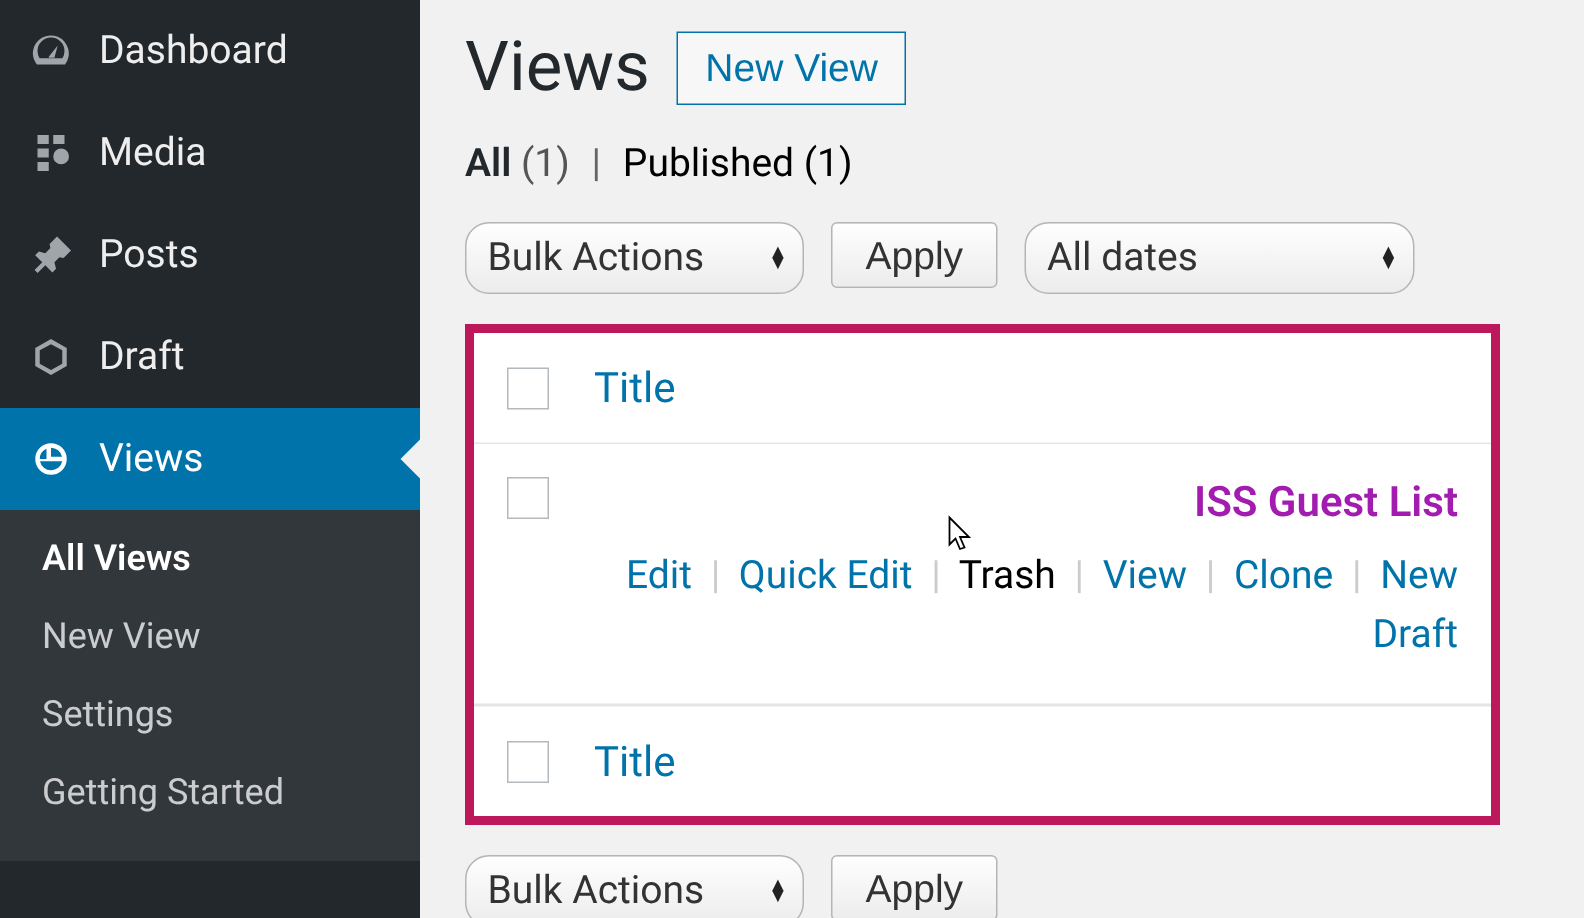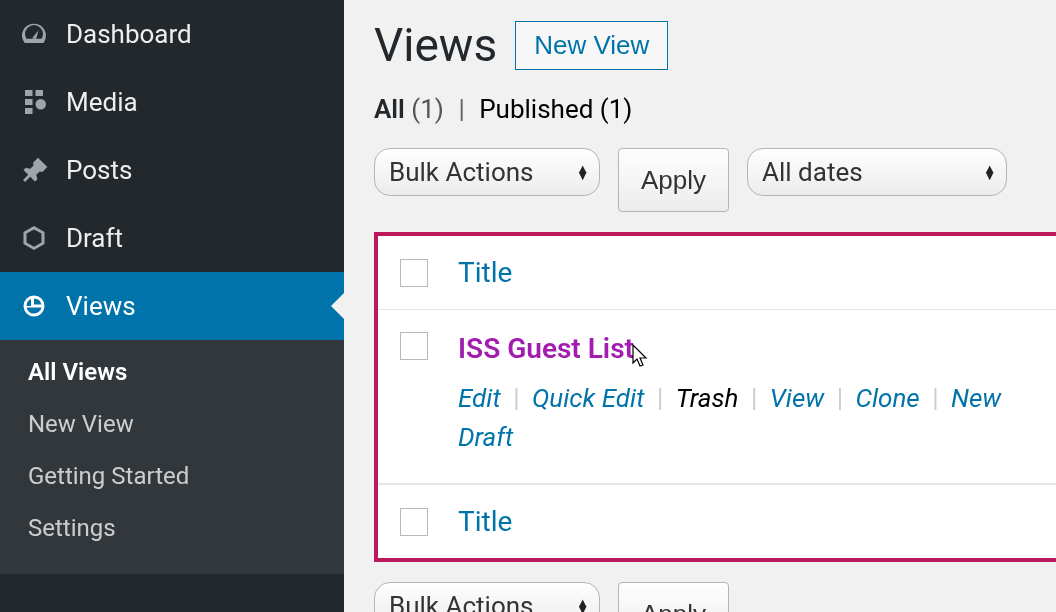--- a/index.html
+++ b/index.html
@@ -10,21 +10,21 @@
     body {
       font-family: -apple-system, BlinkMacSystemFont, "Segoe UI", Roboto, sans-serif;
       display: flex;
       width: 1056px;
       height: 612px;
       overflow: hidden;
       background: #f1f1f1;
     }
     
     .sidebar {
-      width: 344px;
+      width: 280px;
       background: #23282d;
       color: #eee;
       display: flex;
       flex-direction: column;
       position: relative;
     }
     .sidebar-item {
       display: flex;
       align-items: center;
       padding: 18px 18px;
@@ -151,31 +151,32 @@
       display: flex;
       flex-direction: column;
       line-height: 7px;
       font-size: 13px;
       color: #222;
     }
     .apply-btn {
       border: 1px solid #b5b5b5;
       background: linear-gradient(#fefefe, #ececec);
       border-radius: 4px;
-      height: 64px;
+      height: 44px;
       padding: 0 22px;
       font-size: 26px;
       color: #333;
       cursor: pointer;
     }
     
     .table {
       background: #fff;
-      border: 4px solid #be185d;
+      border: 6px solid #be185d;
       width: 690px;
+      text-align: right;
     }
     .table-head, .table-foot {
       display: flex;
       align-items: center;
       padding: 20px 22px;
       border-bottom: 1px solid #e5e5e5;
     }
     .table-foot {
       border-top: 1px solid #e5e5e5;
       border-bottom: none;
@@ -211,21 +212,20 @@
       display: inline-block;
       margin-bottom: 14px;
     }
     .row-actions {
       font-size: 26px;
       line-height: 1.5;
     }
     .row-actions .action-link {
       color: #0073aa;
       cursor: pointer;
-      font-style: italic;
     }
     .row-actions .trash {
       color: #000000;
     }
     .row-actions .sep {
       color: #ccc;
       margin: 0 6px;
     }
     .bottom-controls {
       margin-top: 20px;
@@ -280,22 +280,22 @@
     <span class="icon">
       <svg viewBox="0 0 20 20">
           <path d="M10 3a7 7 0 1 0 0 14 7 7 0 0 0 0-14zm0 2a5 5 0 0 1 4.9 4H10V5zm-5 5a5 5 0 0 1 3-4.6V10H5zm5 5a5 5 0 0 1-4.9-4H15a5 5 0 0 1-5 4z"></path>
         </svg>
     </span>
     <span>Views</span>
   </div>
   <div class="sidebar-sub">
     <div class="sidebar-sub-item current">All Views</div>
     <div class="sidebar-sub-item">New View</div>
+    <div class="sidebar-sub-item">Settings</div>
     <div class="sidebar-sub-item">Getting Started</div>
-    <div class="sidebar-sub-item">Settings</div>
   </div>
 </div>
 
 <div class="main">
 
   <div class="page-header">
     <h1 class="page-title">Views</h1>
     <button class="new-view-btn">New View</button>
   </div>
 

